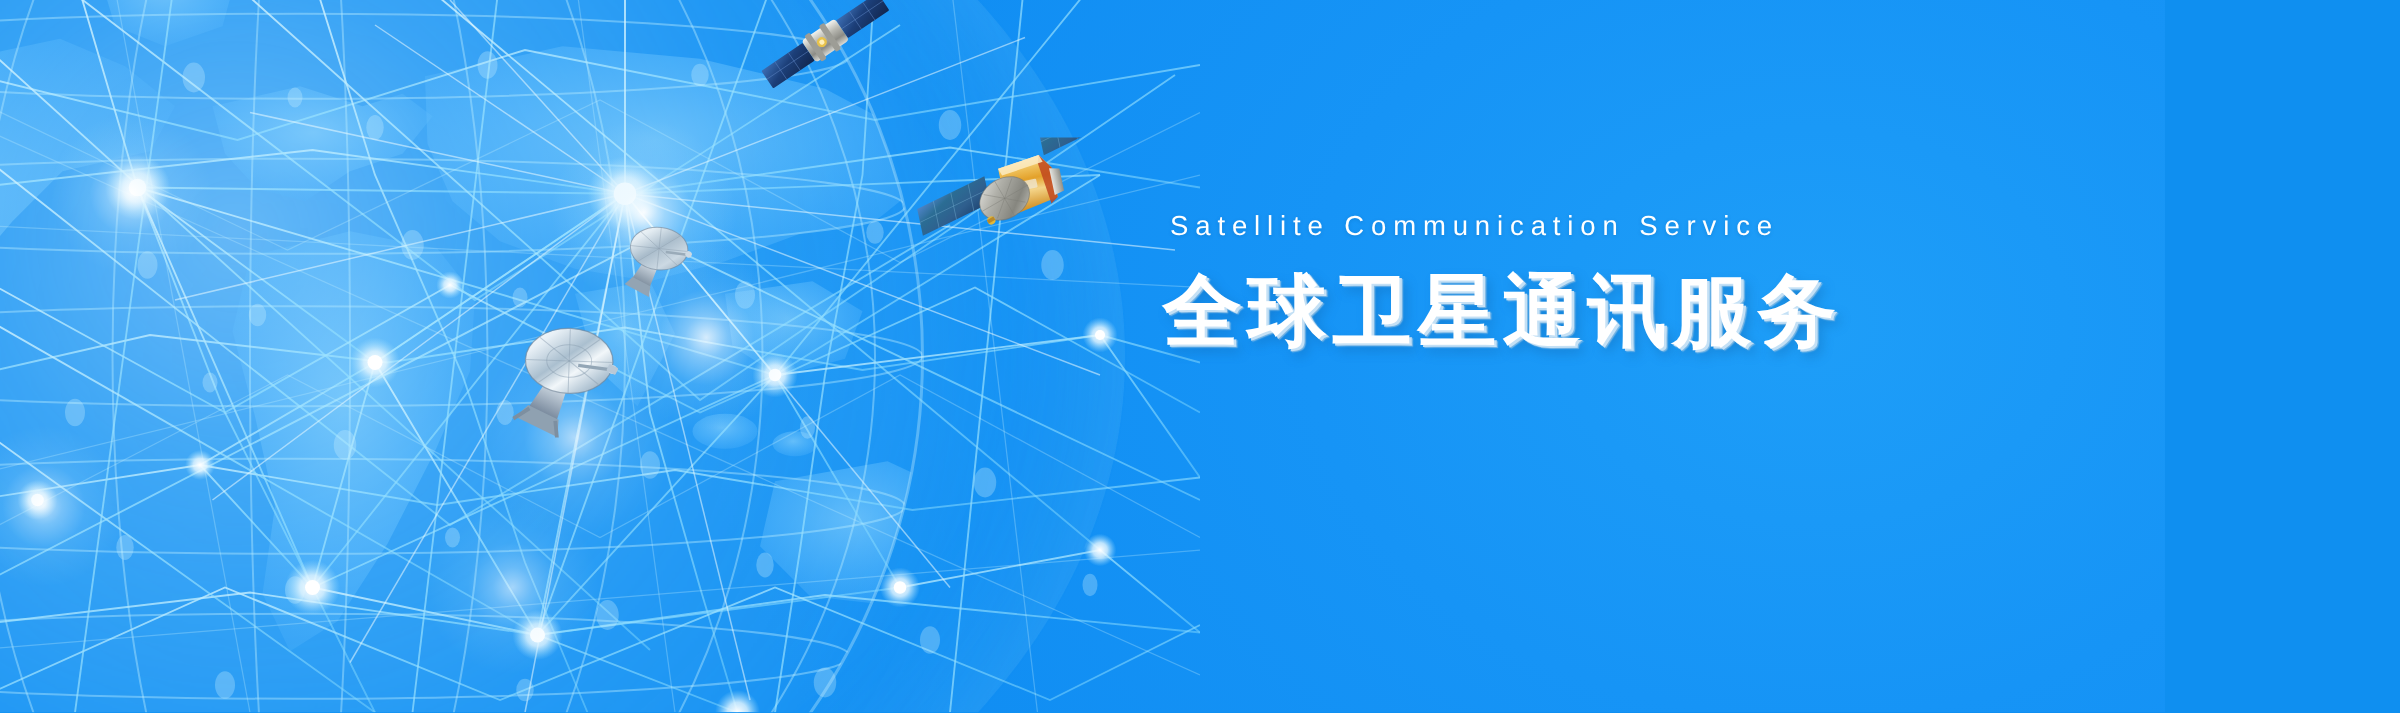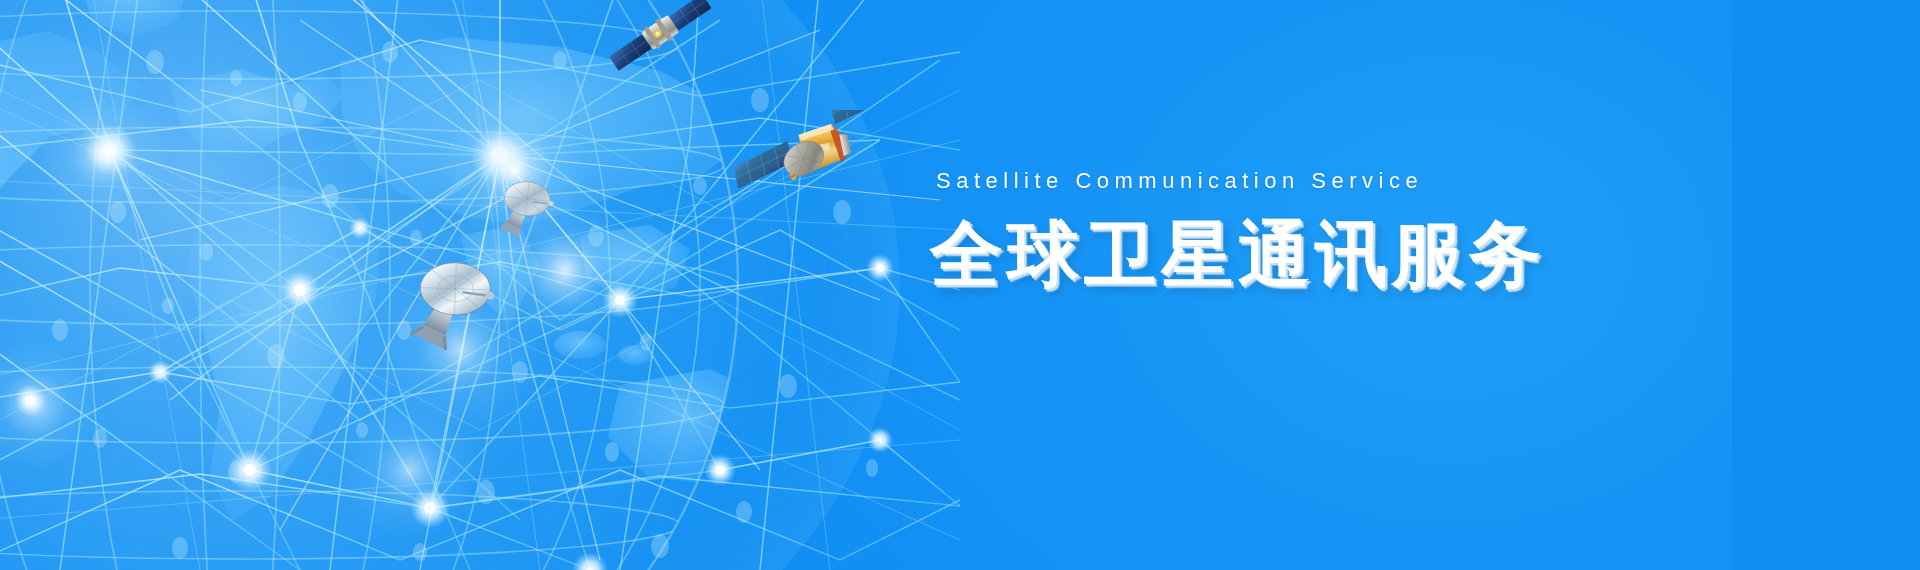--- a/index.html
+++ b/index.html
@@ -65,21 +65,21 @@
     font-size:22px;
     font-weight:400;
     letter-spacing:5.5px;
     white-space:nowrap;
     text-shadow:0 1px 3px rgba(10,90,160,.30);
     margin-left:6px;
   }
   #headline{
     margin-top:22px;
     color:#ffffff;
-    font-size:72px;
+    font-size:63px;
     line-height:1.06;
     font-weight:700;
     letter-spacing:5px;
     white-space:nowrap;
     font-family:"DejaVu Sans","Liberation Sans",sans-serif;
     text-shadow:
       2px 2px 0 rgba(200,225,245,.95),
       3px 3px 1px rgba(160,200,230,.75),
       5px 6px 9px rgba(14,95,165,.40);
   }

